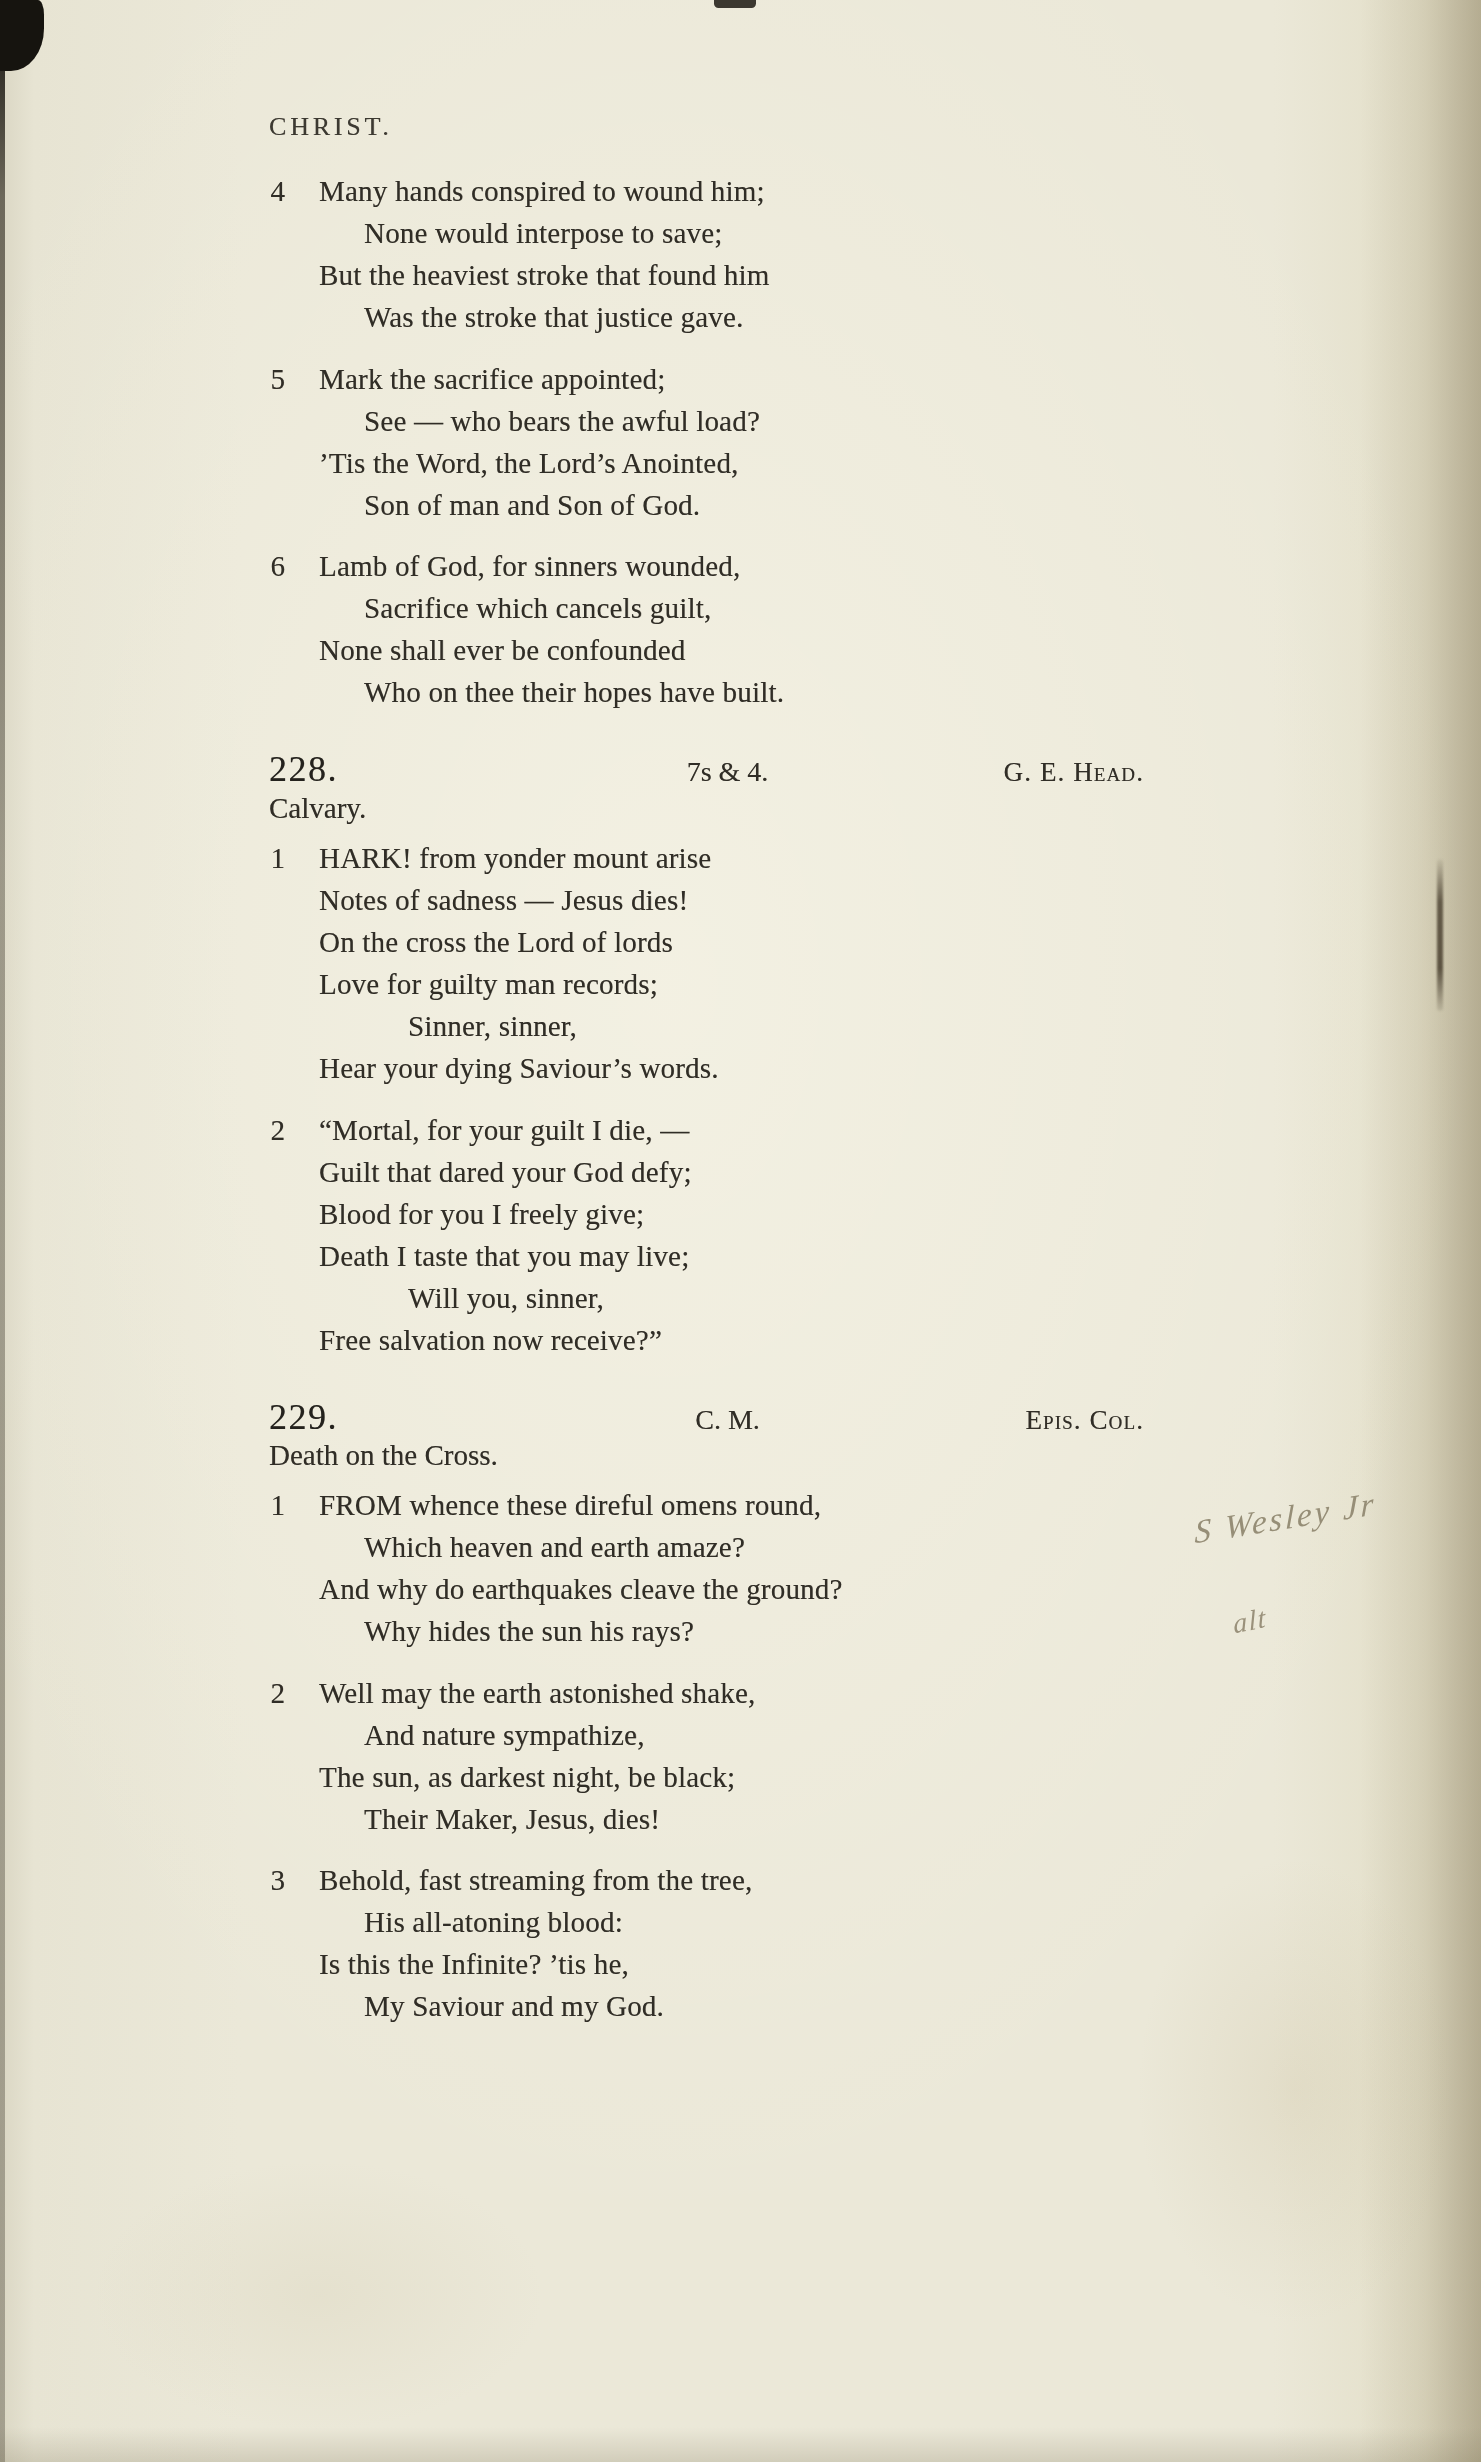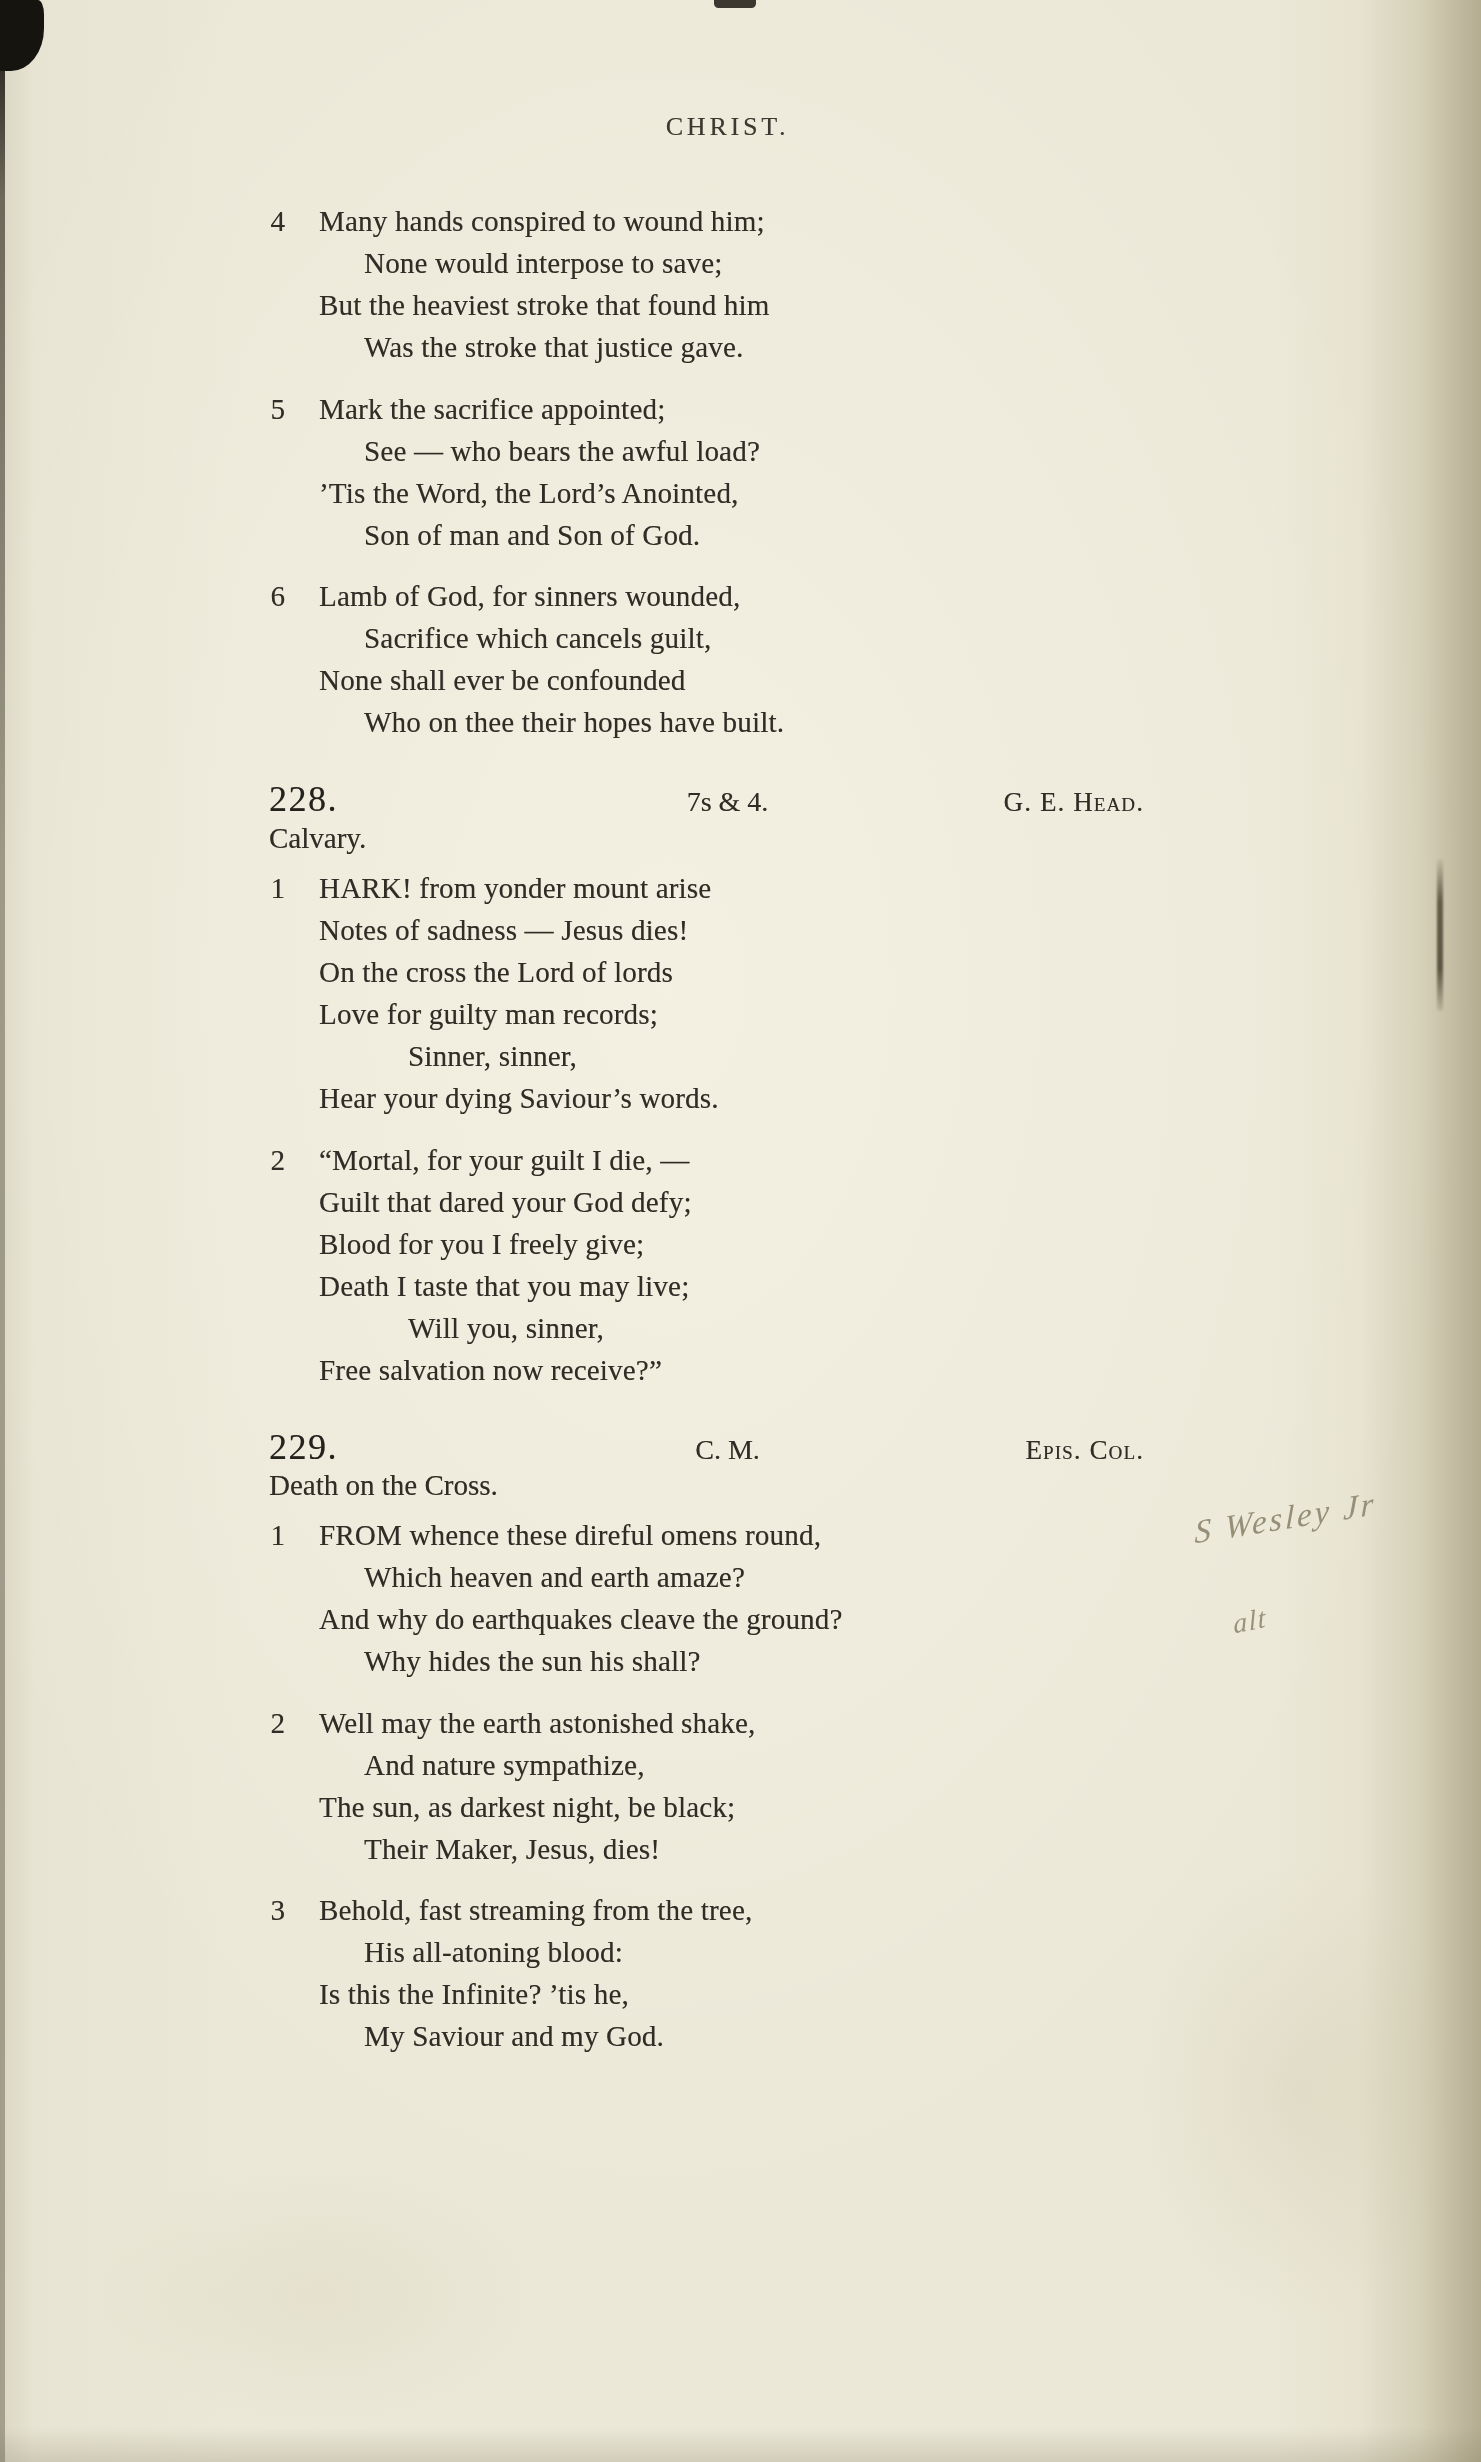--- a/index.html
+++ b/index.html
@@ -50,22 +50,22 @@
     position: absolute; left: 91px; top: 2159px; width: 455px; height: 273px;
     background: radial-gradient(ellipse at center, rgba(190,180,145,0.14), rgba(0,0,0,0) 70%);
   }
 
   
   .content {
     position: absolute; left: 269px; top: 112px; width: 917px;
     text-shadow: 0.3px 0.3px 0.5px rgba(48,45,38,0.45);
   }
   .running-header {
-    text-align: center; font-size: 26px; letter-spacing: 3.8px;
-    color: #3c3931; margin-bottom: 58px;
+    font-size: 26px; letter-spacing: 3.8px;
+    color: #3c3931; margin-bottom: 28px;
   }
   .verse {
     position: relative; margin-bottom: 19.7px;
     font-size: 29px; line-height: 42px; letter-spacing: 0.2px;
   }
   .vnum { position: absolute; left: 1.5px; top: 0; }
   .vlines { margin-left: 50px; margin-top: 8px; }
   .vline.in1 { padding-left: 45px; }
   .vline.in2 { padding-left: 89px; }
 
@@ -178,21 +178,21 @@
       <div class="hauthor">Epis. Col.</div>
     </div>
     <div class="htitle">Death on the Cross.</div>
 
     <div class="verse">
       <span class="vnum">1</span>
       <div class="vlines">
         <div class="vline">FROM whence these direful omens round,</div>
         <div class="vline in1">Which heaven and earth amaze?</div>
         <div class="vline">And why do earthquakes cleave the ground?</div>
-        <div class="vline in1">Why hides the sun his shall?</div>
+        <div class="vline in1">Why hides the sun his rays?</div>
       </div>
     </div>
     <div class="verse">
       <span class="vnum">2</span>
       <div class="vlines">
         <div class="vline">Well may the earth astonished shake,</div>
         <div class="vline in1">And nature sympathize,</div>
         <div class="vline">The sun, as darkest night, be black;</div>
         <div class="vline in1">Their Maker, Jesus, dies!</div>
       </div>

